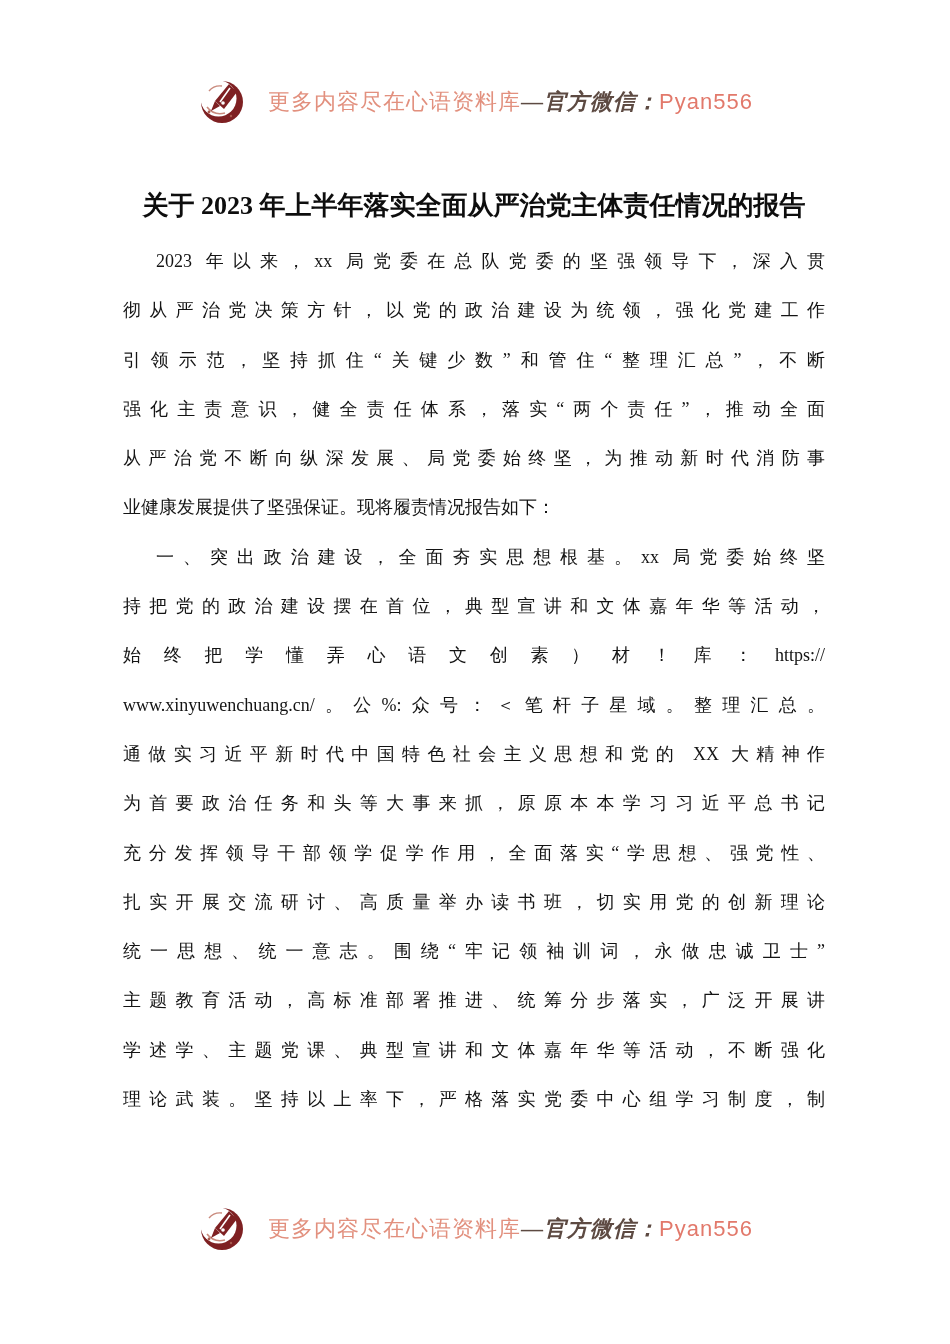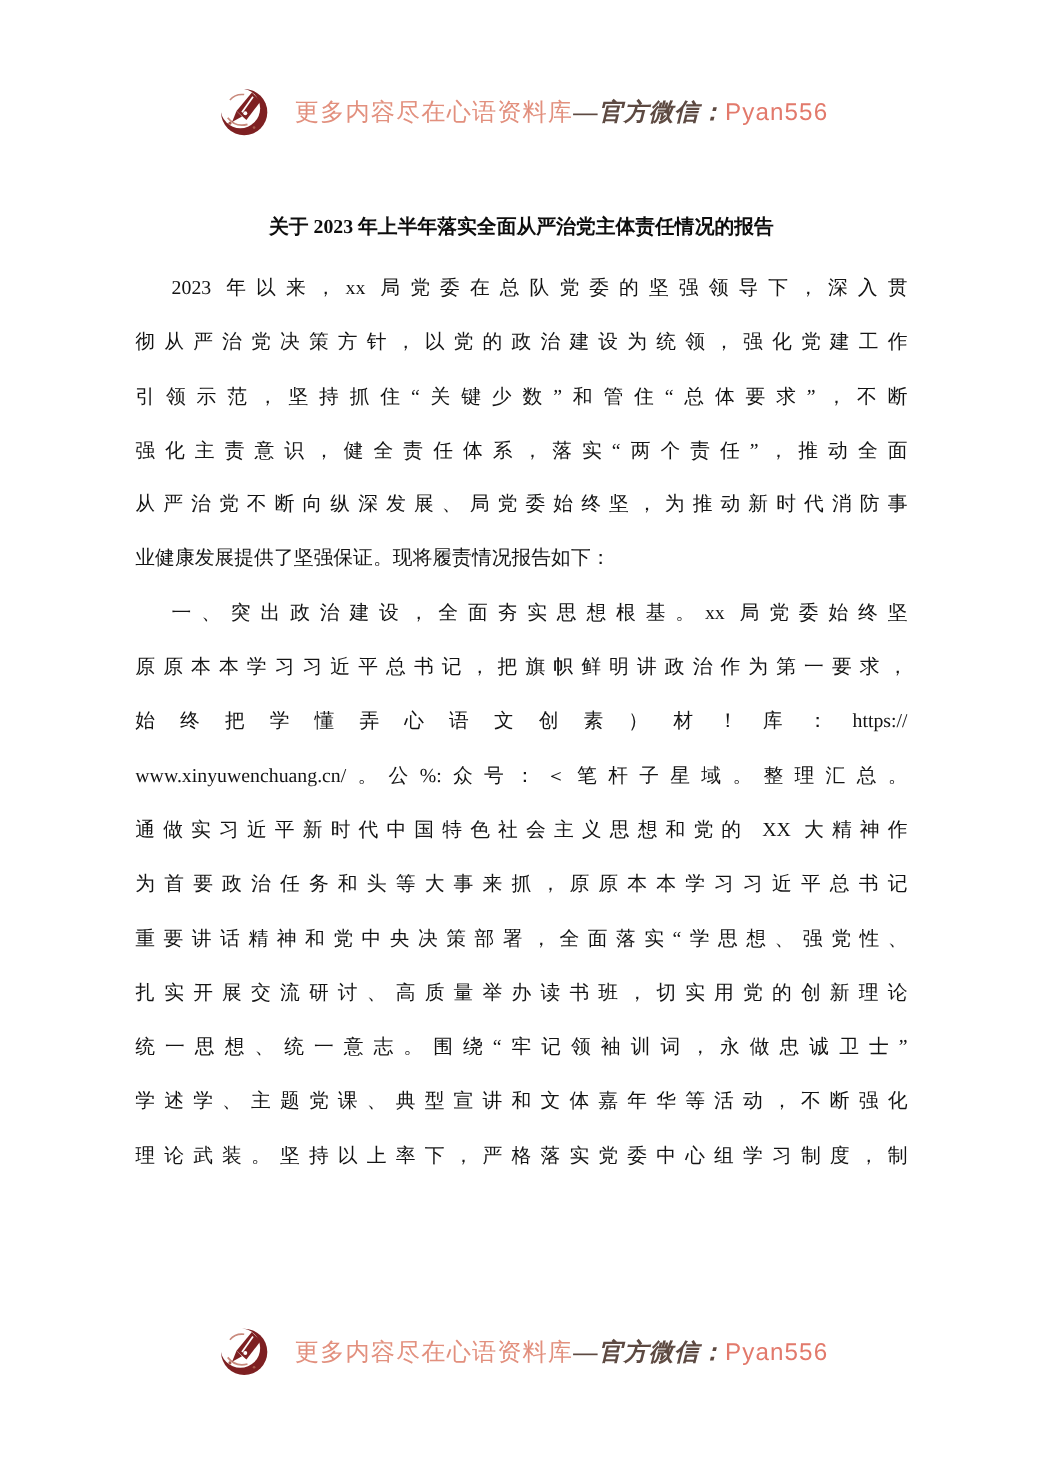--- a/index.html
+++ b/index.html
@@ -20,21 +20,21 @@
   .brand .logo{flex:0 0 auto;display:block;}
   .brand .btxt{font-size:22px;white-space:nowrap;letter-spacing:1px;}
   .brand .bmain{color:#e2907e;}
   .brand .bdash{color:#5d4a42;font-weight:bold;}
   .brand .blabel{color:#5d4a42;font-style:italic;font-weight:bold;}
   .brand .bid{color:#e2796b;font-family:"Liberation Sans","DejaVu Sans",sans-serif;font-style:normal;}
 
   
   .doc-title{
     position:absolute;top:186px;left:123px;width:702px;
-    text-align:center;font-size:18px;font-weight:bold;color:#0d0d0d;
+    text-align:center;font-size:26px;font-weight:bold;color:#0d0d0d;
     line-height:40px;white-space:nowrap;
   }
 
   
   .doc-body{
     position:absolute;top:237px;left:123px;width:702px;
     font-size:18px;color:#141414;
   }
   .line{
     text-align:justify;
@@ -63,33 +63,34 @@
       <path d="M18 25 L14 35 L23 30" fill="#7e2022"></path>
     </svg>
     <div class="btxt"><span class="bmain">更多内容尽在心语资料库</span><span class="bdash">—</span><span class="blabel">官方微信：</span><span class="bid">Pyan556</span></div>
   </div>
 
   <div class="doc-title">关于 2023 年上半年落实全面从严治党主体责任情况的报告</div>
 
   <div class="doc-body">
       <div class="line indent">2023 年以来，xx 局党委在总队党委的坚强领导下，深入贯</div>
       <div class="line">彻从严治党决策方针，以党的政治建设为统领，强化党建工作</div>
-      <div class="line">引领示范，坚持抓住“关键少数”和管住“总体要求”，不断</div>
+      <div class="line">引领示范，坚持抓住“关键少数”和管住“整理汇总”，不断</div>
       <div class="line">强化主责意识，健全责任体系，落实“两个责任”，推动全面</div>
       <div class="line">从严治党不断向纵深发展、局党委始终坚，为推动新时代消防事</div>
       <div class="line para-end">业健康发展提供了坚强保证。现将履责情况报告如下：</div>
       <div class="line indent">一、突出政治建设，全面夯实思想根基。xx 局党委始终坚</div>
-      <div class="line">原原本本学习习近平总书记，把旗帜鲜明讲政治作为第一要求，</div>
+      <div class="line">持把党的政治建设摆在首位，典型宣讲和文体嘉年华等活动，</div>
       <div class="line">始终把学懂弄心语文创素）材！库：https://</div>
       <div class="line">www.xinyuwenchuang.cn/。公%:众号：＜笔杆子星域。整理汇总。</div>
       <div class="line">通做实习近平新时代中国特色社会主义思想和党的 XX 大精神作</div>
       <div class="line">为首要政治任务和头等大事来抓，原原本本学习习近平总书记</div>
-      <div class="line">重要讲话精神和党中央决策部署，全面落实“学思想、强党性、</div>
+      <div class="line">充分发挥领导干部领学促学作用，全面落实“学思想、强党性、</div>
       <div class="line">扎实开展交流研讨、高质量举办读书班，切实用党的创新理论</div>
       <div class="line">统一思想、统一意志。围绕“牢记领袖训词，永做忠诚卫士”</div>
+      <div class="line">主题教育活动，高标准部署推进、统筹分步落实，广泛开展讲</div>
       <div class="line">学述学、主题党课、典型宣讲和文体嘉年华等活动，不断强化</div>
       <div class="line">理论武装。坚持以上率下，严格落实党委中心组学习制度，制</div>
     </div>
 
   <div class="brand brand-footer">
     <svg class="logo" width="50" height="52" viewBox="0 0 50 52" aria-hidden="true">
       <circle cx="25" cy="26" r="21" fill="#7e2022"></circle>
       <circle cx="21.5" cy="22.5" r="18" fill="#ffffff"></circle>
       <path d="M10 31 q 7 9 18 6" fill="none" stroke="#c98a7d" stroke-width="1.6"></path>
       <path d="M12 15 q 5 -6 13 -5" fill="none" stroke="#c98a7d" stroke-width="1.4"></path>

